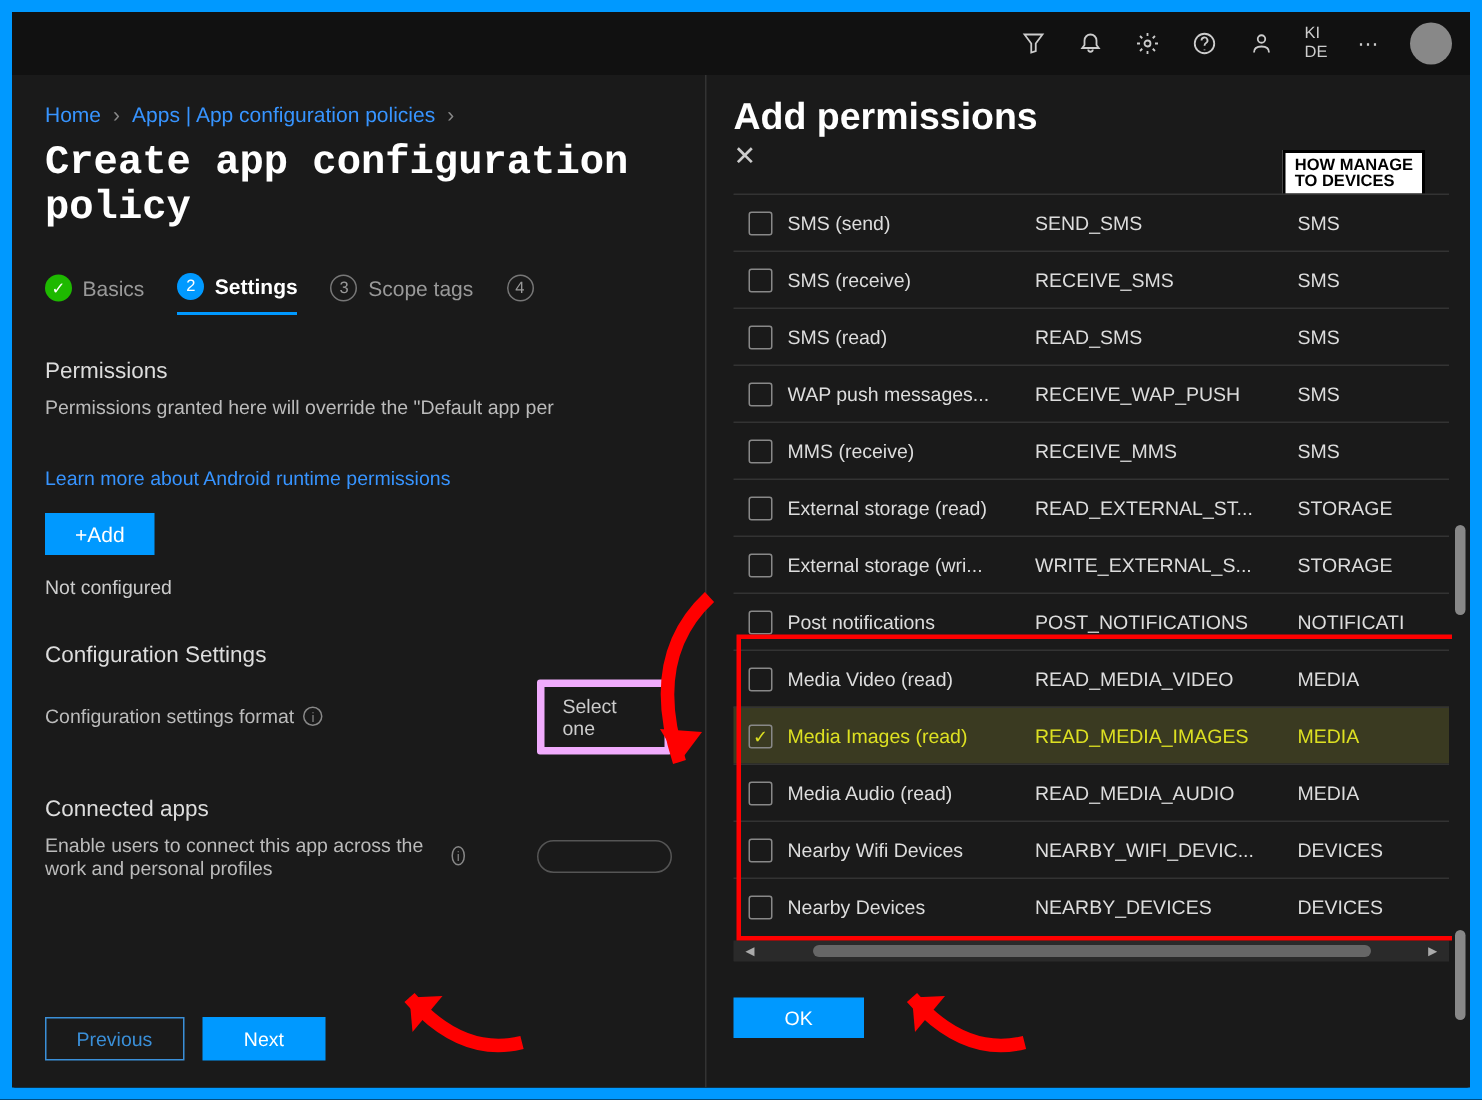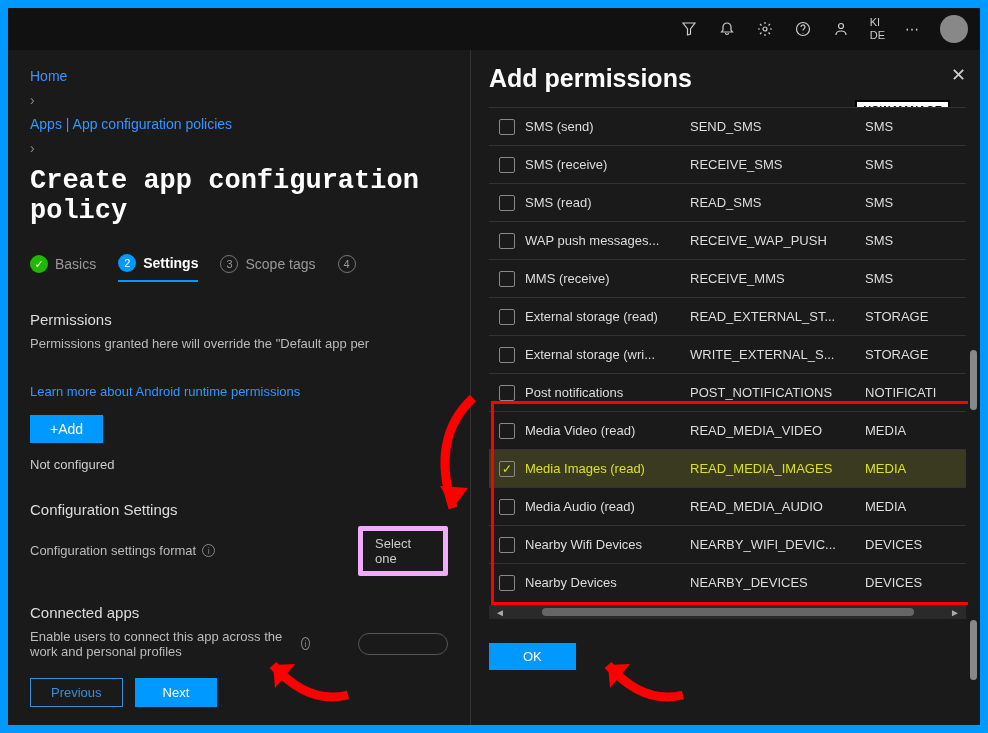--- a/index.html
+++ b/index.html
@@ -9,21 +9,21 @@
     .topbar { height: 42px; background: #111; display: flex; justify-content: flex-end; align-items: center; padding: 0 12px; gap: 20px; color: #ccc; }
     .topbar-icon { width: 18px; height: 18px; display: flex; align-items: center; justify-content: center; cursor: pointer; font-size: 16px; }
     .topbar-user { font-size: 11px; line-height: 1.2; text-align: left; }
     .topbar-dots { font-size: 14px; letter-spacing: 1px; }
     .avatar { width: 28px; height: 28px; border-radius: 50%; background: #888; }
 
     .main { display: flex; height: calc(100% - 42px); }
     .left-panel { width: 462px; background: #1a1a1a; padding: 18px 22px; position: relative; color: #e0e0e0; }
     .right-panel { flex: 1; background: #1a1a1a; padding: 14px 14px 14px 18px; position: relative; color: #e0e0e0; border-left: 1px solid #333; }
 
-    .breadcrumb { font-size: 14px; color: #3794ff; margin-bottom: 10px; display: flex; align-items: flex-start; gap: 8px; flex-direction: column; }
+    .breadcrumb { font-size: 14px; color: #3794ff; margin-bottom: 10px; display: flex; align-items: flex-end; gap: 8px; }
     .breadcrumb a { color: #3794ff; text-decoration: none; cursor: pointer; }
     .breadcrumb .sep { color: #888; }
 
     .page-title { font-size: 27px; font-weight: 600; color: #fff; margin-bottom: 28px; font-family: Liberation Mono, monospace; }
 
     .steps { display: flex; gap: 22px; align-items: center; border-bottom: 0px solid #333; margin-bottom: 18px; }
     .step { display: flex; align-items: center; gap: 7px; font-size: 14px; color: #999; padding-bottom: 8px; }
     .step.done .step-circle { background: #1eb900; color: #fff; }
     .step.active { color: #fff; border-bottom: 2px solid #0099ff; }
     .step.active .step-circle { background: #0099ff; color: #fff; }
@@ -39,21 +39,21 @@
 
     .config-row { display: flex; align-items: center; justify-content: space-between; margin-top: 8px; gap: 12px; }
     .config-label { font-size: 13px; color: #bbb; display: flex; align-items: center; gap: 6px; }
     .info-circle { width: 13px; height: 13px; border: 1px solid #888; border-radius: 50%; font-size: 9px; display: inline-flex; align-items: center; justify-content: center; color: #888; }
     .select-box { border: 5px solid #f0abfc; background: transparent; color: #ccc; padding: 5px 12px; font-size: 13px; border-radius: 2px; width: 90px; }
 
     .footer-btns { position: absolute; bottom: 18px; left: 22px; display: flex; gap: 12px; }
     .btn-prev { background: transparent; border: 1px solid #3a8fd8; color: #3a8fd8; padding: 6px 20px; font-size: 13px; cursor: pointer; }
     .btn-next { background: #0099ff; border: none; color: #fff; padding: 6px 28px; font-size: 13px; cursor: pointer; }
 
-    .panel-header { display: flex; justify-content: space-between; align-items: flex-start; margin-bottom: 14px; }
+    .panel-header { display: flex; justify-content: space-between; align-items: flex-start; margin-bottom: 14px; flex-direction: column; }
     .panel-title { font-size: 25px; font-weight: 600; color: #fff; }
     .close-x { font-size: 18px; color: #ccc; cursor: pointer; }
 
     .watermark { position: absolute; top: 50px; right: 30px; background: #fff; color: #000; padding: 3px 6px; font-size: 11px; font-weight: bold; font-family: Arial; border: 2px solid #000; line-height: 1; }
     .watermark .w2 { display: block; font-size: 11px; }
 
     .perm-container { position: relative; background: #1a1a1a; }
     .perm-table { width: 100%; }
     .perm-row { display: flex; align-items: center; height: 38px; border-top: 1px solid #333; font-size: 13px; color: #ddd; }
     .perm-row.highlighted { color: #dde022; background: rgba(120,120,50,0.35); }

